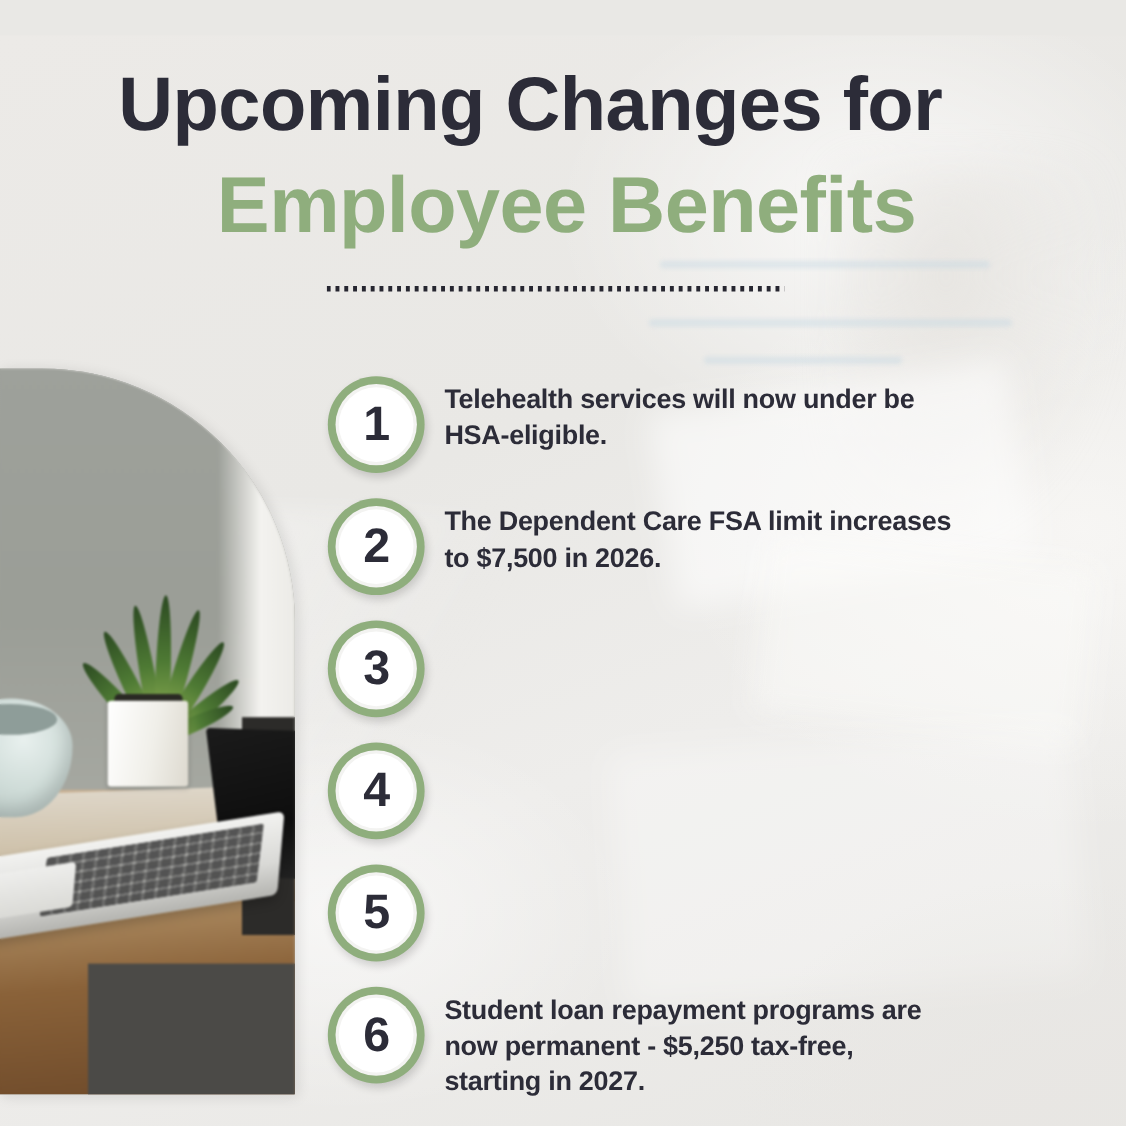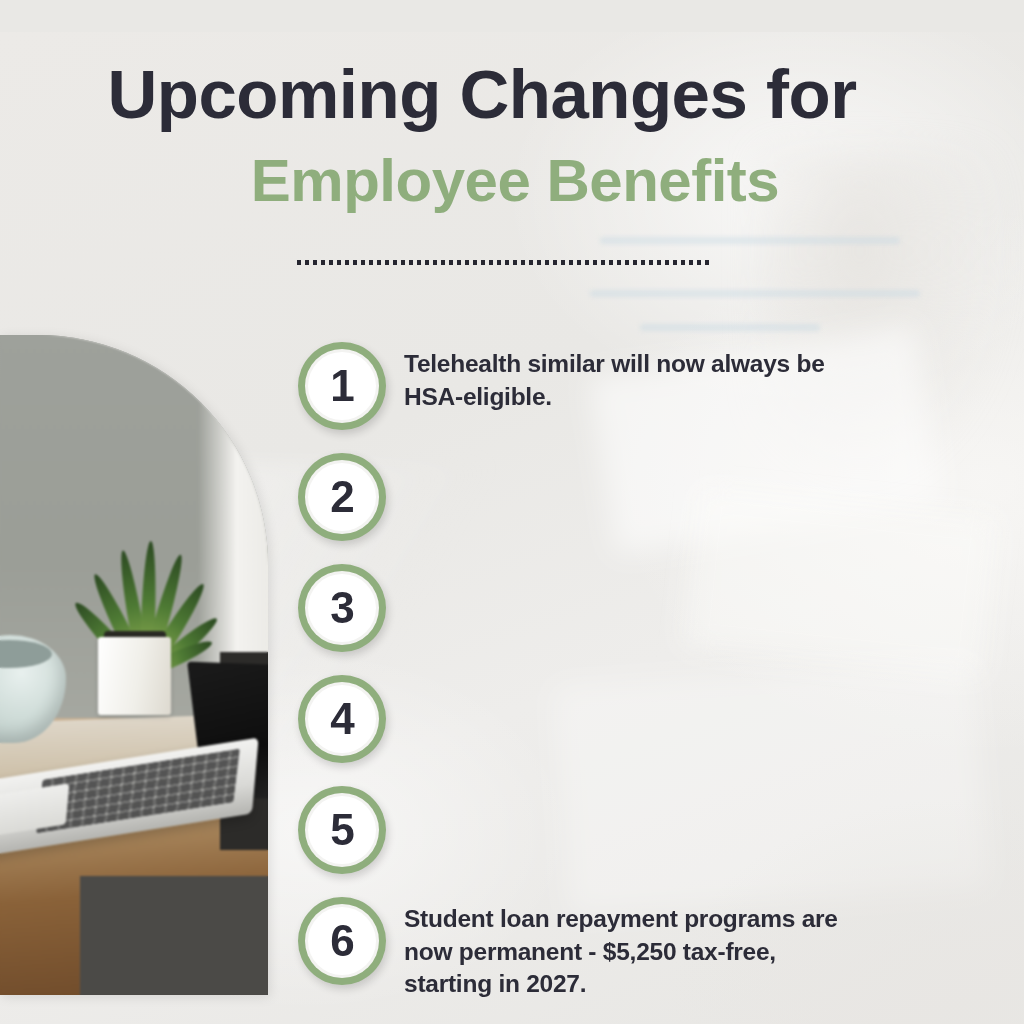--- a/index.html
+++ b/index.html
@@ -89,21 +89,21 @@
   }
   .headline-line1 {
     font-size: 69px;
     font-weight: bold;
     letter-spacing: -0.5px;
     color: #2c2c38;
     line-height: 1.0;
     margin: 0 0 0 -60px;
   }
   .headline-line2 {
-    font-size: 60px;
+    font-size: 72px;
     font-weight: bold;
     letter-spacing: -0.5px;
     color: #8fae7d;
     line-height: 1.0;
     margin: 22px 0 0 6px;
   }
 
   
   .divider {
     position: absolute;
@@ -343,28 +343,30 @@
     <div class="ph-bowl-inner"></div>
     <div class="ph-blur"></div>
   </div>
 
   <div class="list">
 
     <div class="item">
       <div class="badge">
         <span class="badge-num">1</span>
       </div>
-      <div class="item-text">Telehealth similar will now always be
+      <div class="item-text">Telehealth services will now under be
 HSA-eligible.</div>
     </div>
 
     <div class="item">
       <div class="badge">
         <span class="badge-num">2</span>
       </div>
+      <div class="item-text">The Dependent Care FSA limit increases
+to $7,500 in 2026.</div>
     </div>
 
     <div class="item">
       <div class="badge">
         <span class="badge-num">3</span>
       </div>
     </div>
 
     <div class="item">
       <div class="badge">

